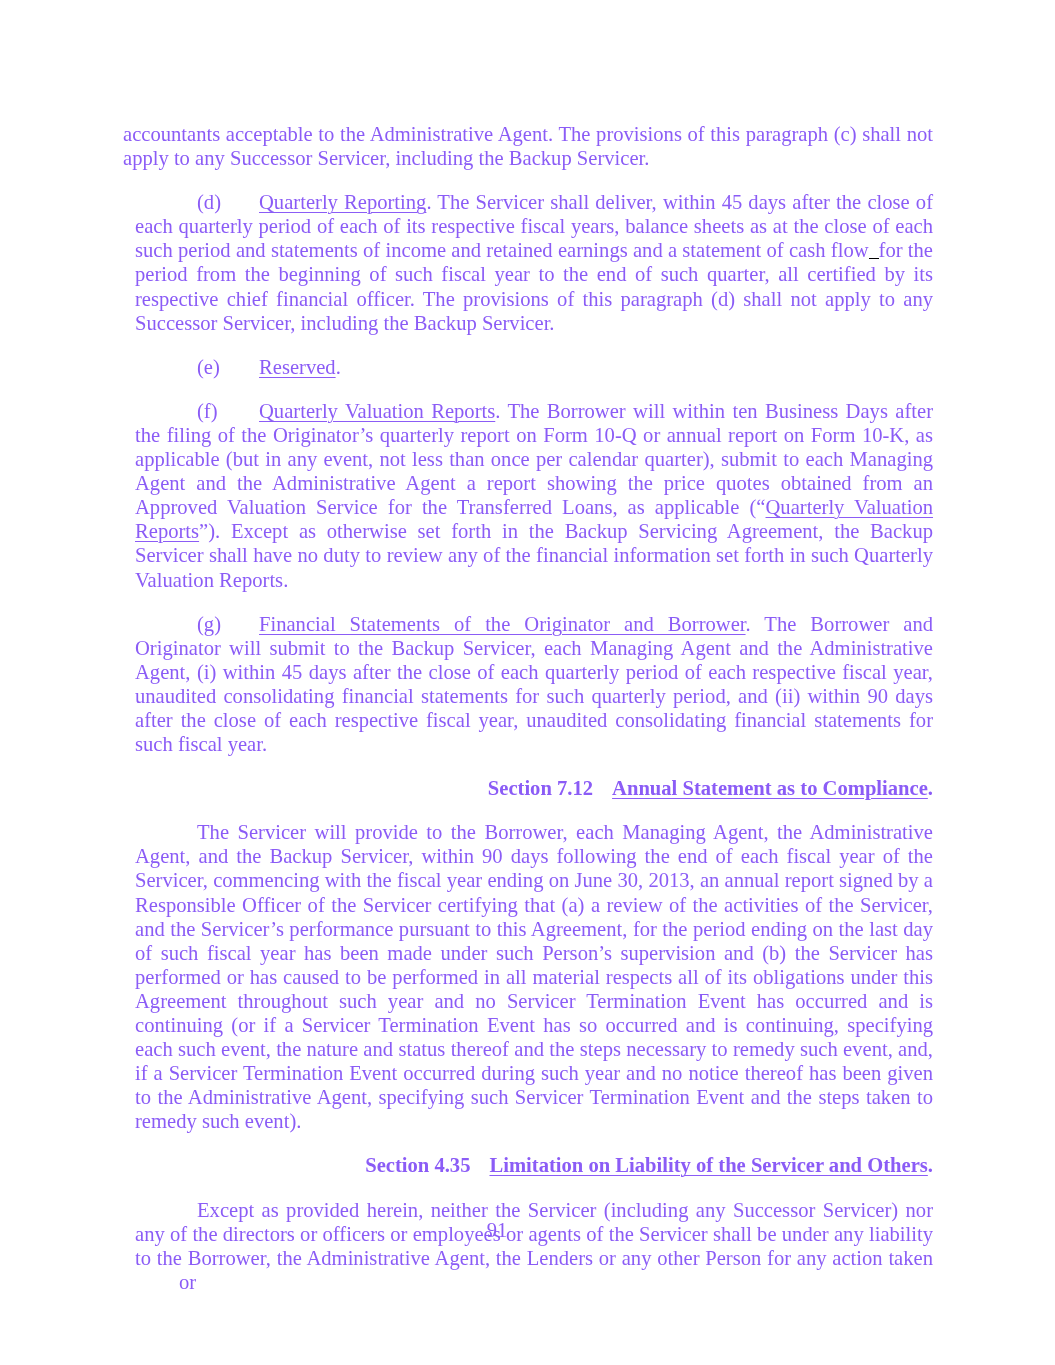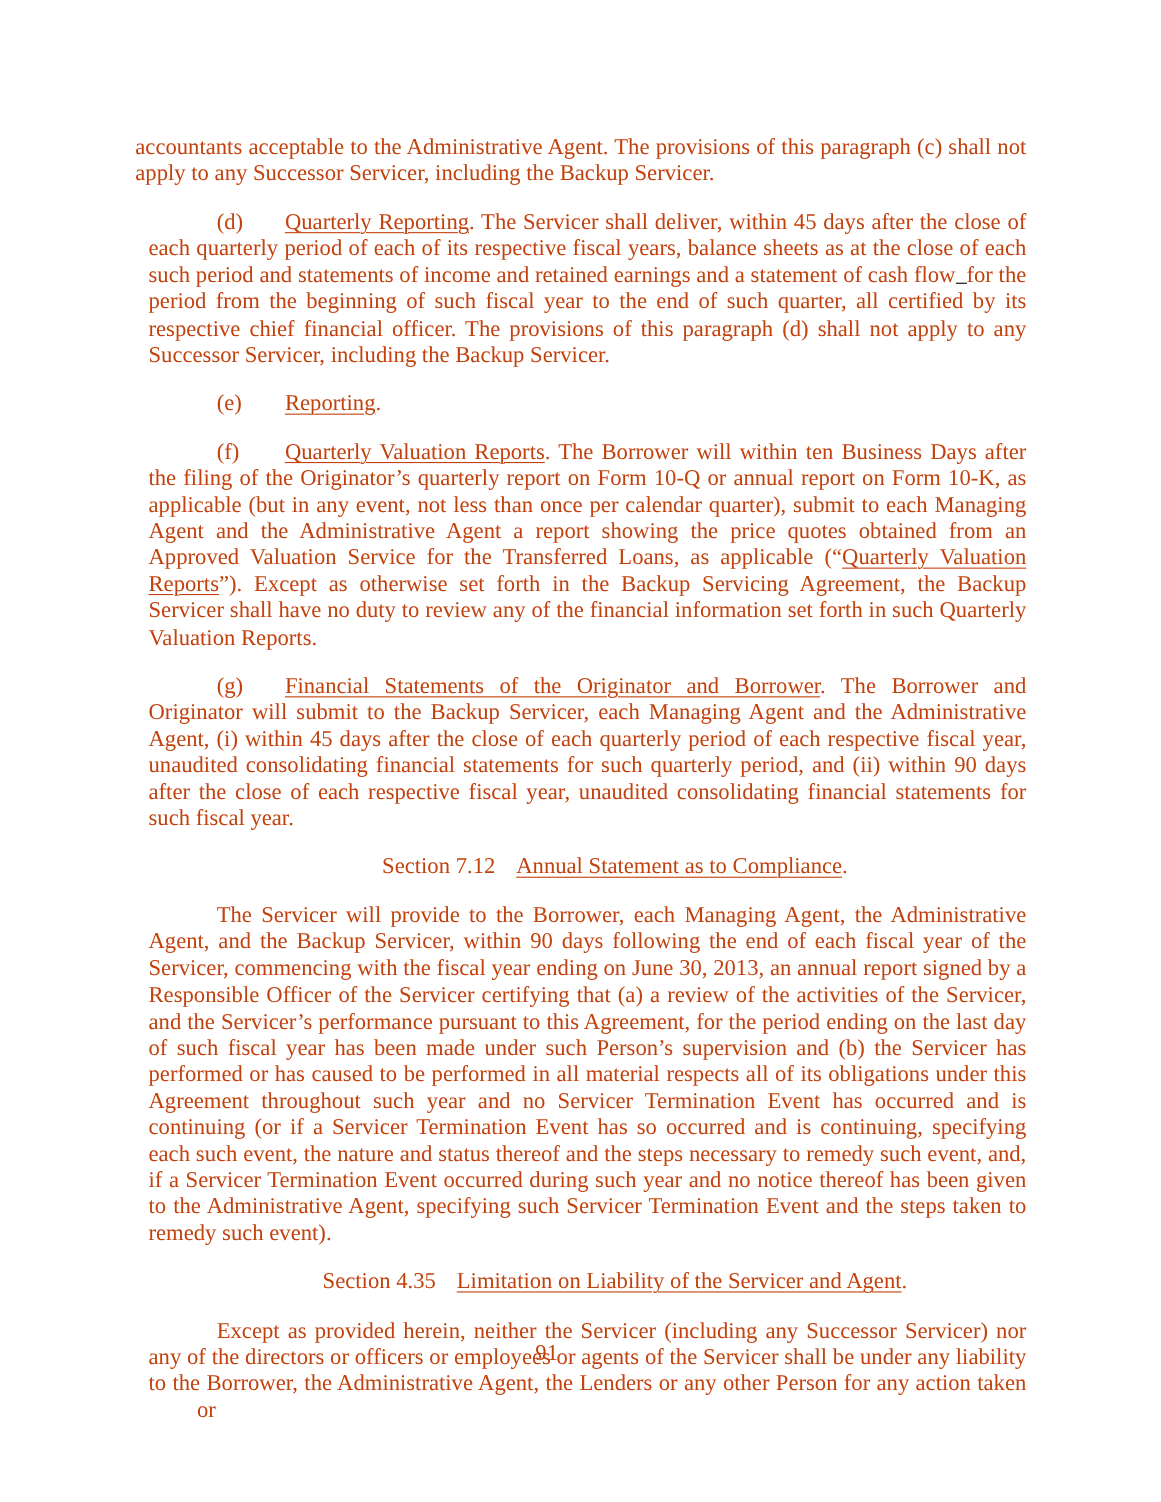--- a/index.html
+++ b/index.html
@@ -5,43 +5,43 @@
   html, body {
     margin: 0;
     padding: 0;
     background: #ffffff;
   }
   .page {
     position: relative;
     width: 1055px;
     height: 1365px;
     background: #ffffff;
-    color: #c2410c;
+    color: #8b5cf6;
     font-family: "Liberation Serif", "DejaVu Serif", serif;
     font-size: 20.6px;
     line-height: 24.1px;
     box-sizing: border-box;
     overflow: hidden;
   }
   .content {
     padding: 122px 122px 0 123px; 
   }
   p.body {
     margin: 0 0 20px 0;
     text-align: justify;
   }
   p.indent {
     text-indent: 62px;
     margin-left: 12px;
   }
   p.heading {
     margin: 0 0 20px 0;
     padding-left: 62px;
-    font-weight: normal;
-    text-align: center;
+    font-weight: bold;
+    text-align: right;
   }
   .label {
     display: inline-block;
     width: 62px;
     text-indent: 0;
   }
   .tab-sm {
     display: inline-block;
     width: 19px;
   }
@@ -75,30 +75,30 @@
 </head>
 <body>
 
 <div class="page">
   <div class="content">
 
     <p class="body">accountants acceptable to the Administrative Agent.  The provisions of this paragraph (c) shall not apply to any Successor Servicer, including the Backup Servicer.</p>
 
     <p class="body indent"><span class="label">(d)</span><span class="u">Quarterly Reporting</span><span>.</span> <span>The Servicer shall deliver, within 45 days after the close of each quarterly period of each of its respective fiscal years, balance sheets as at the close of each such period and statements of income and retained earnings and a statement of cash flow</span><span class="uscore"></span><span>for the period from the beginning of such fiscal year to the end of such quarter, all certified by its respective chief financial officer.  The provisions of this paragraph (d) shall not apply to any Successor Servicer, including the Backup Servicer.</span></p>
 
-    <p class="body indent"><span class="label">(e)</span><span class="u">Reporting</span><span>.</span></p>
+    <p class="body indent"><span class="label">(e)</span><span class="u">Reserved</span><span>.</span></p>
 
     <p class="body indent"><span class="label">(f)</span><span class="u">Quarterly Valuation Reports</span><span>.</span> <span>The Borrower will within ten Business Days after the filing of the Originator’s quarterly report on Form 10-Q or annual report on Form 10-K, as applicable (but in any event, not less than once per calendar quarter), submit to each Managing Agent and the Administrative Agent a report showing the price quotes obtained from an Approved Valuation Service for the Transferred Loans, as applicable (“</span><span class="u">Quarterly Valuation Reports</span><span>”).  Except as otherwise set forth in the Backup Servicing Agreement, the Backup Servicer shall have no duty to review any of the financial information set forth in such Quarterly Valuation Reports.</span></p>
 
     <p class="body indent"><span class="label">(g)</span><span class="u">Financial Statements of the Originator and Borrower</span><span>.</span> <span>The Borrower and Originator will submit to the Backup Servicer, each Managing Agent and the Administrative Agent, (i) within 45 days after the close of each quarterly period of each respective fiscal year, unaudited consolidating financial statements for such quarterly period, and (ii) within 90 days after the close of each respective fiscal year, unaudited consolidating financial statements for such fiscal year.</span></p>
 
     <p class="heading"><span>Section 7.12</span><span class="tab-sm"></span><span class="u">Annual Statement as to Compliance</span><span>.</span></p>
 
     <p class="body indent">The Servicer will provide to the Borrower, each Managing Agent, the Administrative Agent, and the Backup Servicer, within 90 days following the end of each fiscal year of the Servicer, commencing with the fiscal year ending on June 30, 2013, an annual report signed by a Responsible Officer of the Servicer certifying that (a) a review of the activities of the Servicer, and the Servicer’s performance pursuant to this Agreement, for the period ending on the last day of such fiscal year has been made under such Person’s supervision and (b) the Servicer has performed or has caused to be performed in all material respects all of its obligations under this Agreement throughout such year and no Servicer Termination Event has occurred and is continuing (or if a Servicer Termination Event has so occurred and is continuing, specifying each such event, the nature and status thereof and the steps necessary to remedy such event, and, if a Servicer Termination Event occurred during such year and no notice thereof has been given to the Administrative Agent, specifying such Servicer Termination Event and the steps taken to remedy such event).</p>
 
-    <p class="heading"><span>Section 4.35</span><span class="tab-sm"></span><span class="u">Limitation on Liability of the Servicer and Agent</span><span>.</span></p>
+    <p class="heading"><span>Section 4.35</span><span class="tab-sm"></span><span class="u">Limitation on Liability of the Servicer and Others</span><span>.</span></p>
 
     <p class="body indent"><span>Except as provided herein, neither the Servicer (including any Successor Servicer) nor any of the directors or officers or employees or agents of the Servicer shall be under any liability to the Borrower, the Administrative Agent, the Lenders or any other Person for any action taken</span><span class="gap"></span><span>or</span></p>
 
   </div>
 
   <div class="page-number">91</div>
 </div>
 
 </body></html>

